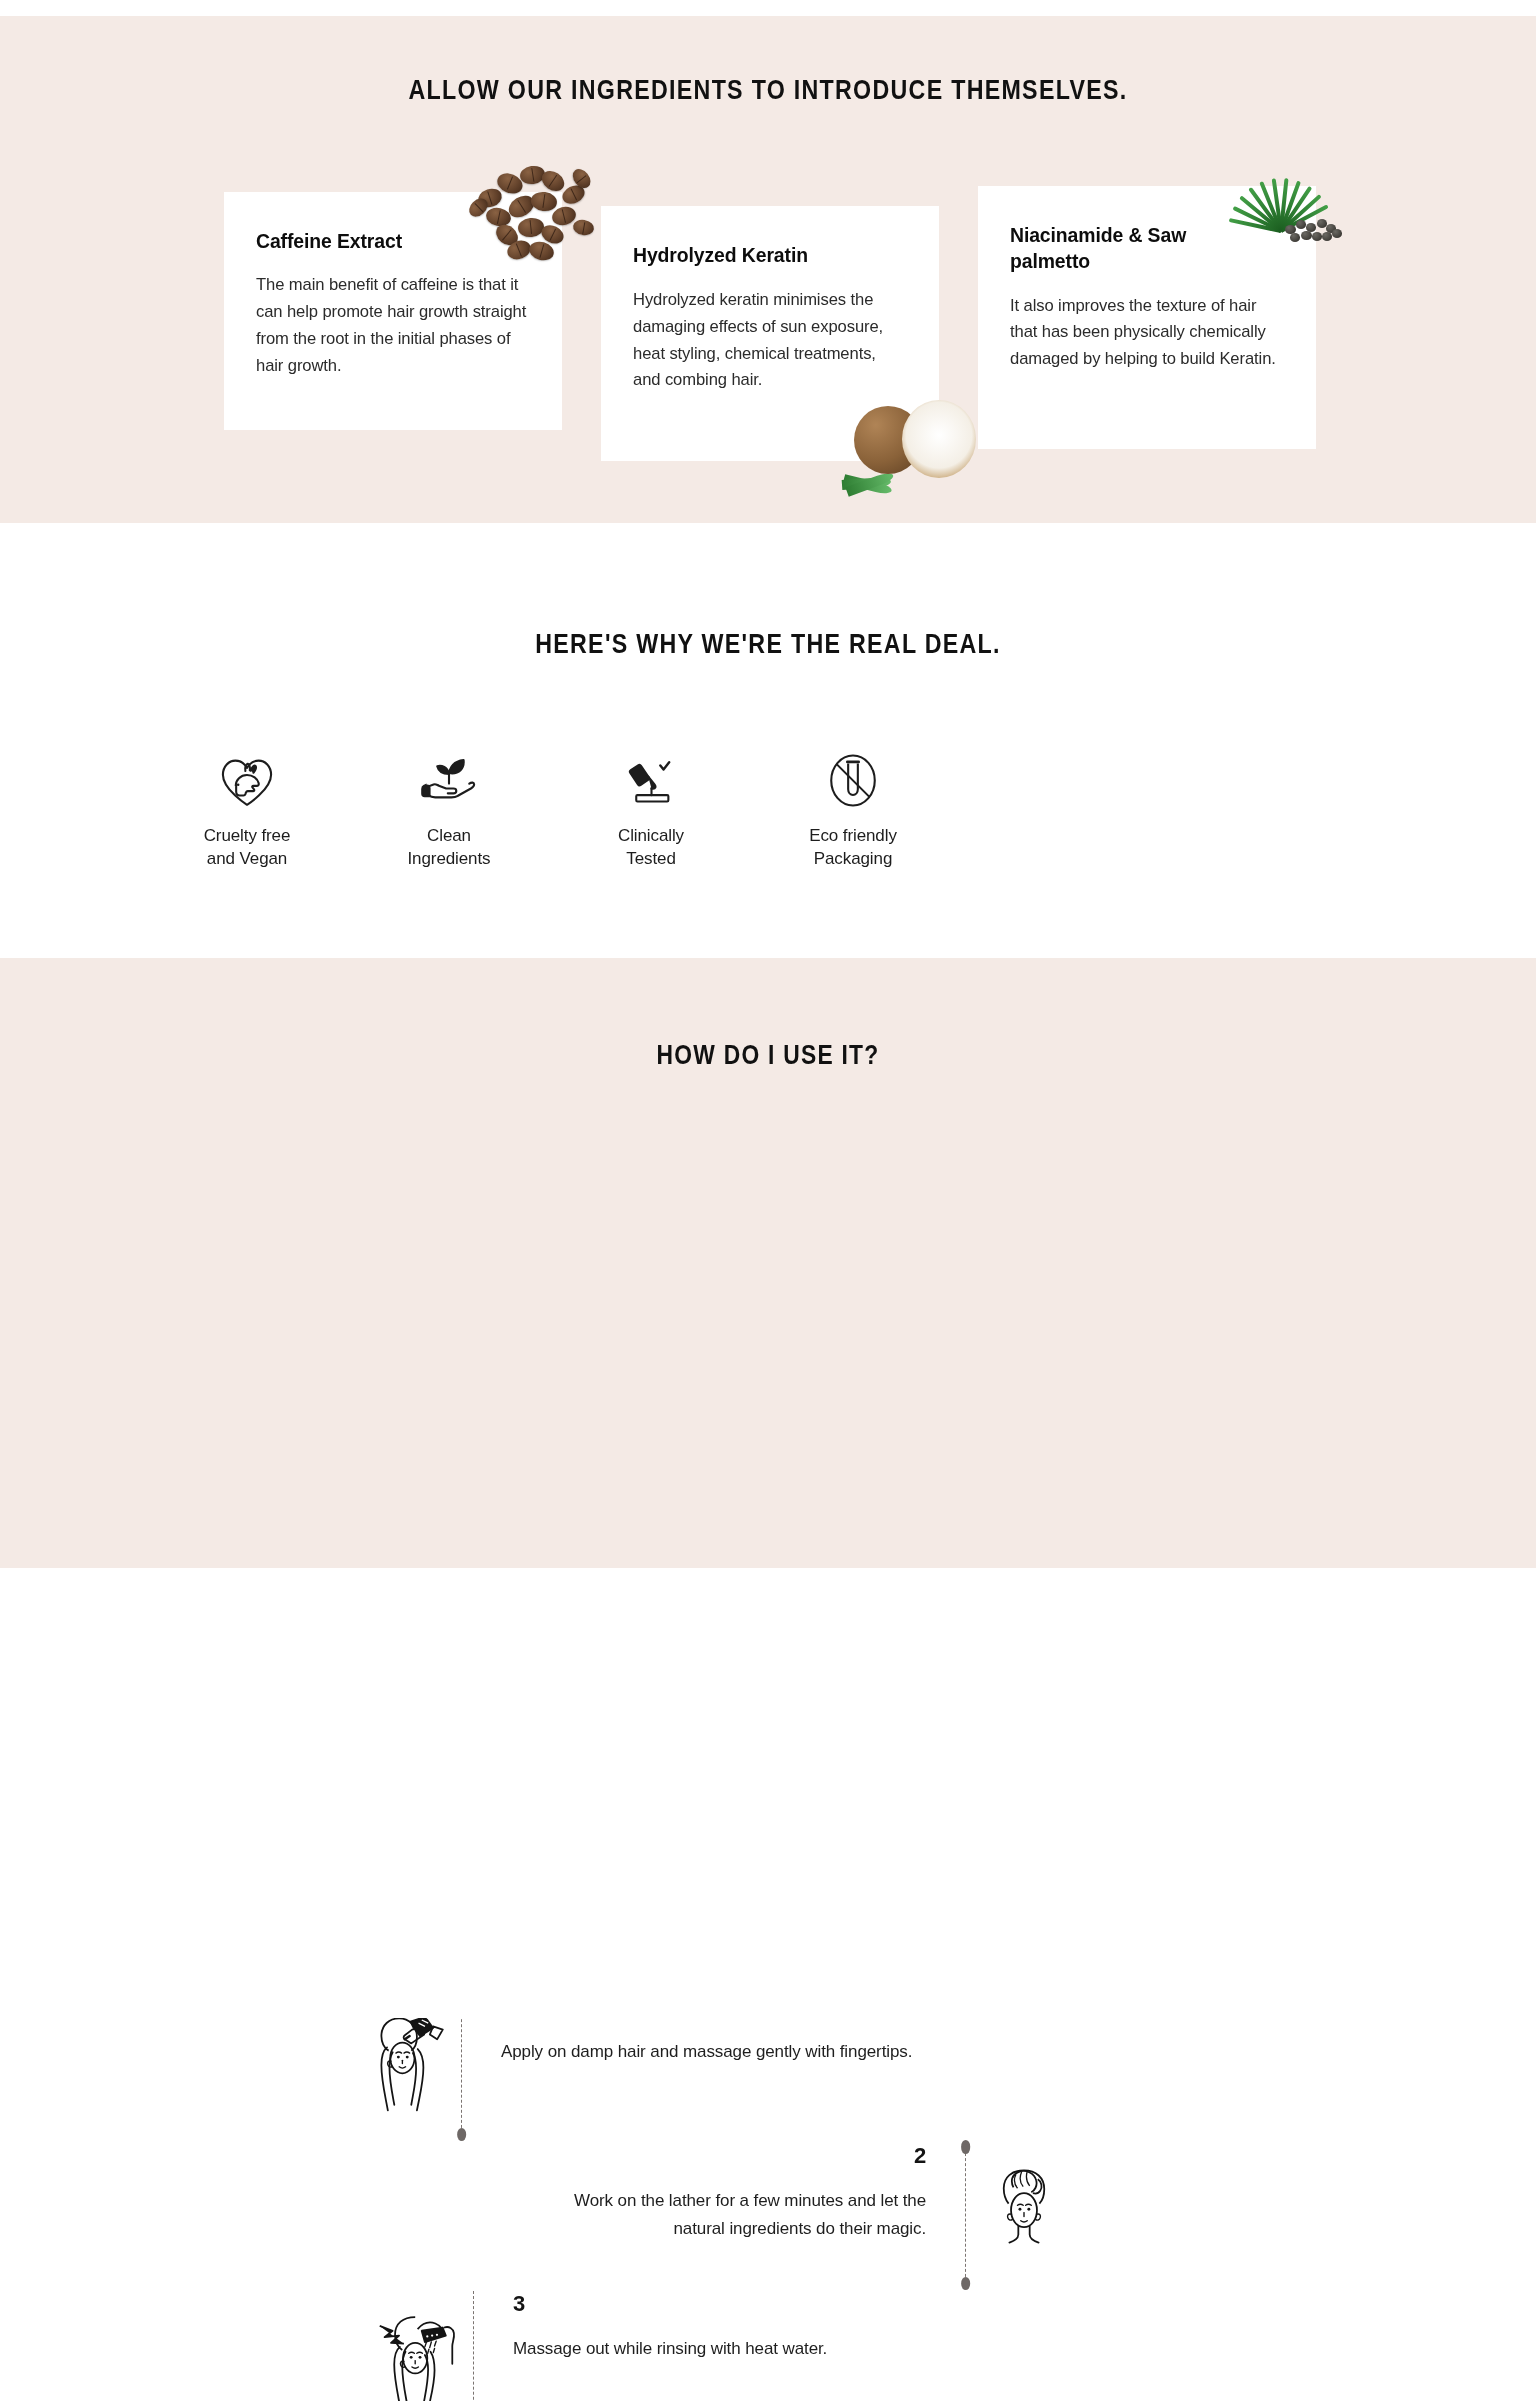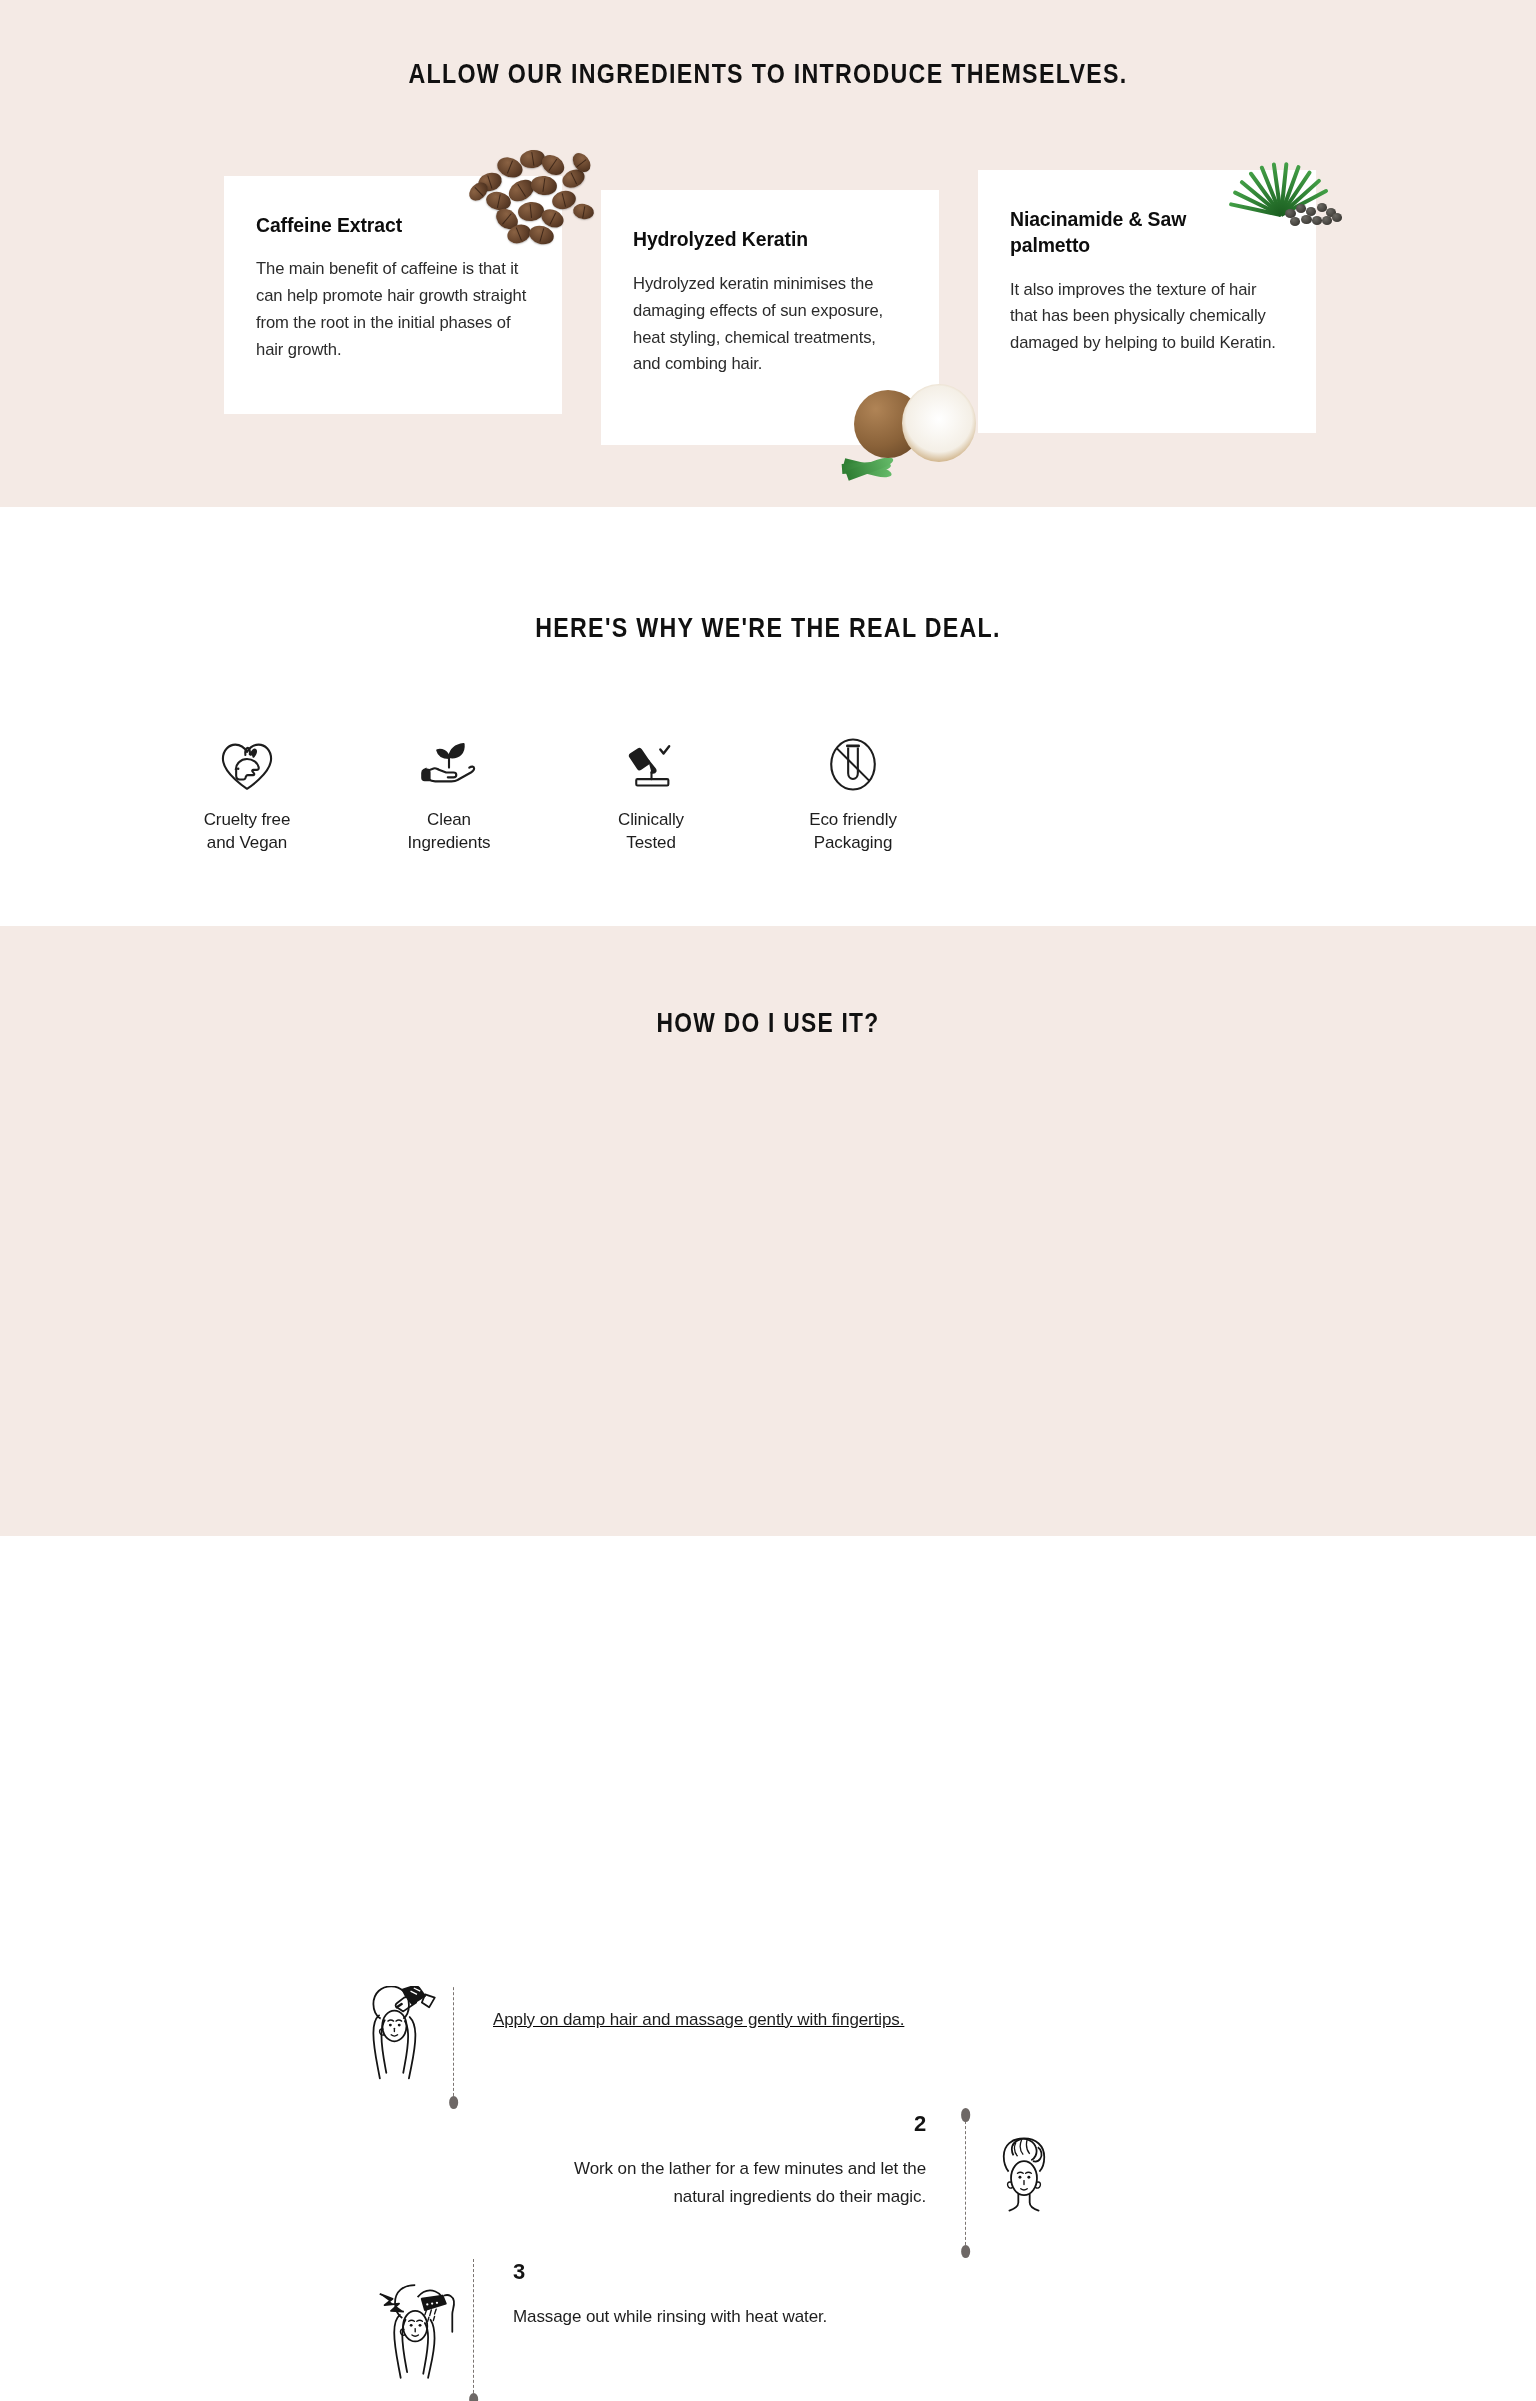--- a/index.html
+++ b/index.html
@@ -14,21 +14,21 @@
   .page {
     position: relative;
     width: 1536px;
     height: 4550px;
     overflow: hidden;
     background: #ffffff;
   }
 
   
   .section { position: relative; width: 100%; }
-  .sec-beige { background: #f4eae5; }
+  .sec-beige { background: #f4eae5; margin-top: 16px; }
   .sec-white { background: #ffffff; }
 
   .sec-title {
     text-align: center;
     font-family: "Liberation Sans", sans-serif;
     font-weight: 700;
     color: #111111;
     letter-spacing: 0.055em;
     transform: scaleX(0.83);
     white-space: nowrap;
@@ -175,21 +175,21 @@
   .step-txt.rt { padding-left: 0; padding-right: 29px; text-align: right; }
   .step-num {
     font-size: 22px; font-weight: 700; color: #141414;
     margin-bottom: 18px; letter-spacing: -0.2px;
   }
   .step-desc {
     font-size: 17px; color: #1e1e1e; line-height: 1.62;
     letter-spacing: -0.1px; white-space: pre-line;
   }
 
-  #step1 { top: 1036px; left: 348px; height: 144px; text-decoration: underline; }
+  #step1 { top: 1036px; left: 356px; height: 144px; }
   #step2 { top: 1185px; left: 574px; height: 144px; flex-direction: row; }
   #step3 { top: 1333px; left: 368px; height: 144px; }
 
   
   #sec-droplet { height: 450px; background: #ffffff; }
 
   
   #sec-beforeafter { height: 2564px; }
 
   

